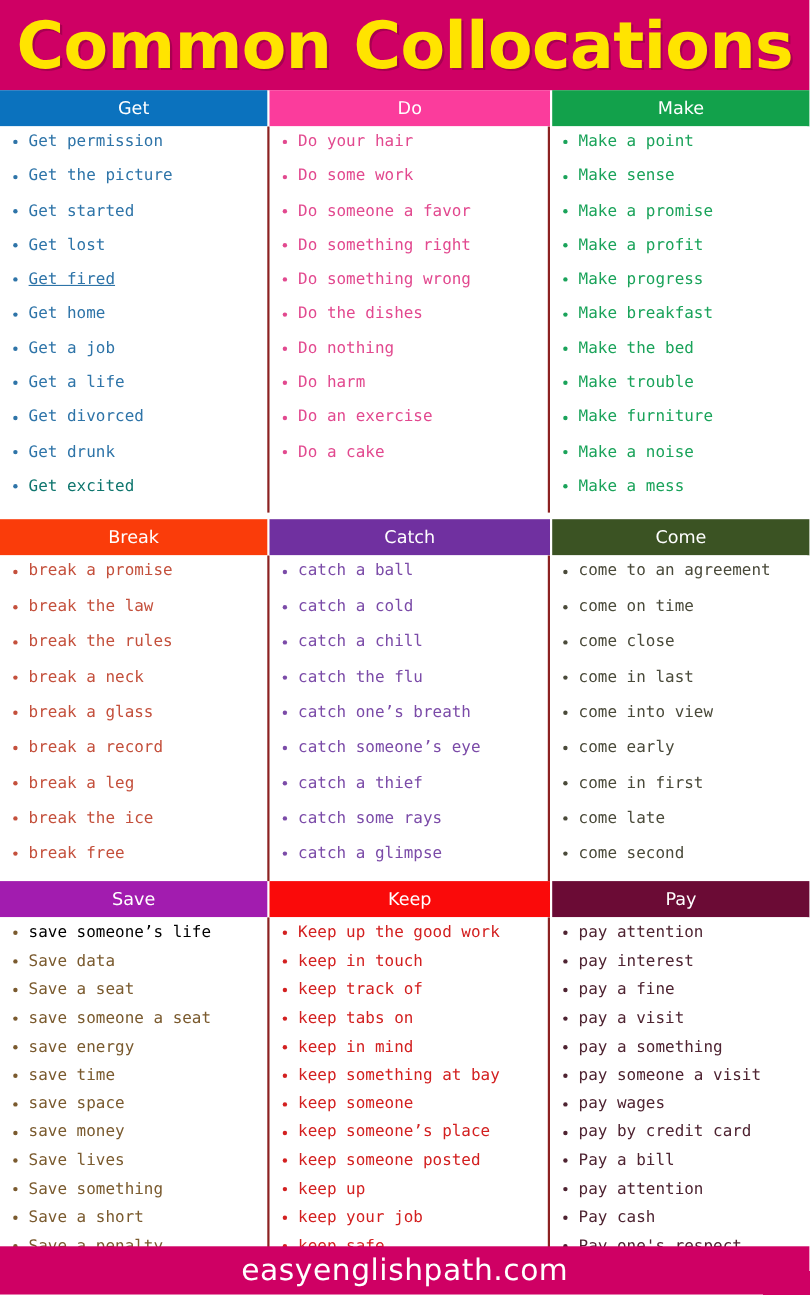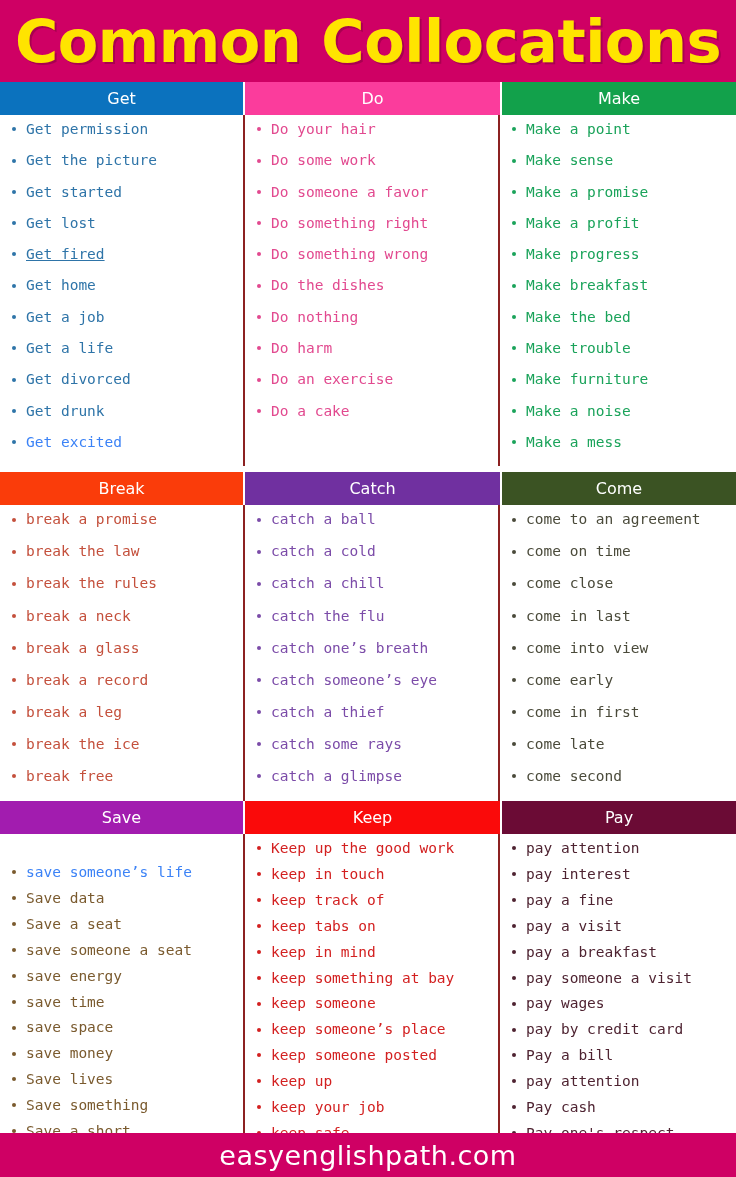--- a/index.html
+++ b/index.html
@@ -127,21 +127,21 @@
               <li style="color: rgb(46, 116, 168);"><span class="bullet" style="background: rgb(46, 116, 168);"></span><span>Get permission</span></li>
               <li style="color: rgb(46, 116, 168);"><span class="bullet" style="background: rgb(46, 116, 168);"></span><span>Get the picture</span></li>
               <li style="color: rgb(46, 116, 168);"><span class="bullet" style="background: rgb(46, 116, 168);"></span><span>Get started</span></li>
               <li style="color: rgb(46, 116, 168);"><span class="bullet" style="background: rgb(46, 116, 168);"></span><span>Get lost</span></li>
               <li style="color: rgb(46, 116, 168); text-decoration: underline;"><span class="bullet" style="background: rgb(46, 116, 168);"></span><span>Get fired</span></li>
               <li style="color: rgb(46, 116, 168);"><span class="bullet" style="background: rgb(46, 116, 168);"></span><span>Get home</span></li>
               <li style="color: rgb(46, 116, 168);"><span class="bullet" style="background: rgb(46, 116, 168);"></span><span>Get a job</span></li>
               <li style="color: rgb(46, 116, 168);"><span class="bullet" style="background: rgb(46, 116, 168);"></span><span>Get a life</span></li>
               <li style="color: rgb(46, 116, 168);"><span class="bullet" style="background: rgb(46, 116, 168);"></span><span>Get divorced</span></li>
               <li style="color: rgb(46, 116, 168);"><span class="bullet" style="background: rgb(46, 116, 168);"></span><span>Get drunk</span></li>
-              <li style="color: #3b82f6;"><span class="bullet" style="background: rgb(46, 116, 168);"></span><span>Get excited</span></li>
+              <li style="color: #0f766e;"><span class="bullet" style="background: rgb(46, 116, 168);"></span><span>Get excited</span></li>
             </ul>
           </div>
           <div class="col c1" style="border-left-color: rgb(140, 33, 33);">
             <ul>
               <li style="color: rgb(226, 73, 143);"><span class="bullet" style="background: rgb(226, 73, 143);"></span><span>Do your hair</span></li>
               <li style="color: rgb(226, 73, 143);"><span class="bullet" style="background: rgb(226, 73, 143);"></span><span>Do some work</span></li>
               <li style="color: rgb(226, 73, 143);"><span class="bullet" style="background: rgb(226, 73, 143);"></span><span>Do someone a favor</span></li>
               <li style="color: rgb(226, 73, 143);"><span class="bullet" style="background: rgb(226, 73, 143);"></span><span>Do something right</span></li>
               <li style="color: rgb(226, 73, 143);"><span class="bullet" style="background: rgb(226, 73, 143);"></span><span>Do something wrong</span></li>
               <li style="color: rgb(226, 73, 143);"><span class="bullet" style="background: rgb(226, 73, 143);"></span><span>Do the dishes</span></li>
@@ -219,21 +219,21 @@
       </div>
       <div class="section sec3">
         <div class="hdr-row">
           <div class="hdr c0" style="background: #a21caf; color: rgb(255, 255, 255);">Save</div>
           <div class="hdr c1" style="background: rgb(250, 10, 10); color: rgb(255, 255, 255);">Keep</div>
           <div class="hdr c2" style="background: rgb(107, 11, 53); color: rgb(255, 255, 255);">Pay</div>
         </div>
         <div class="body-row">
           <div class="col c0">
             <ul>
-              <li style="color: #3b82f6; margin-top: 24px;"><span class="bullet" style="background: rgb(122, 90, 46);"></span><span>save someone’s life</span></li>
+              <li style="color: #000000;"><span class="bullet" style="background: rgb(122, 90, 46);"></span><span>save someone’s life</span></li>
               <li style="color: rgb(122, 90, 46);"><span class="bullet" style="background: rgb(122, 90, 46);"></span><span>Save data</span></li>
               <li style="color: rgb(122, 90, 46);"><span class="bullet" style="background: rgb(122, 90, 46);"></span><span>Save a seat</span></li>
               <li style="color: rgb(122, 90, 46);"><span class="bullet" style="background: rgb(122, 90, 46);"></span><span>save someone a seat</span></li>
               <li style="color: rgb(122, 90, 46);"><span class="bullet" style="background: rgb(122, 90, 46);"></span><span>save energy</span></li>
               <li style="color: rgb(122, 90, 46);"><span class="bullet" style="background: rgb(122, 90, 46);"></span><span>save time</span></li>
               <li style="color: rgb(122, 90, 46);"><span class="bullet" style="background: rgb(122, 90, 46);"></span><span>save space</span></li>
               <li style="color: rgb(122, 90, 46);"><span class="bullet" style="background: rgb(122, 90, 46);"></span><span>save money</span></li>
               <li style="color: rgb(122, 90, 46);"><span class="bullet" style="background: rgb(122, 90, 46);"></span><span>Save lives</span></li>
               <li style="color: rgb(122, 90, 46);"><span class="bullet" style="background: rgb(122, 90, 46);"></span><span>Save something</span></li>
               <li style="color: rgb(122, 90, 46);"><span class="bullet" style="background: rgb(122, 90, 46);"></span><span>Save a short</span></li>
@@ -255,21 +255,21 @@
               <li style="color: rgb(211, 32, 32);"><span class="bullet" style="background: rgb(211, 32, 32);"></span><span>keep your job</span></li>
               <li style="color: rgb(211, 32, 32);"><span class="bullet" style="background: rgb(211, 32, 32);"></span><span>keep safe</span></li>
             </ul>
           </div>
           <div class="col c2" style="border-left-color: rgb(140, 33, 33);">
             <ul>
               <li style="color: rgb(78, 35, 49);"><span class="bullet" style="background: rgb(78, 35, 49);"></span><span>pay attention</span></li>
               <li style="color: rgb(78, 35, 49);"><span class="bullet" style="background: rgb(78, 35, 49);"></span><span>pay interest</span></li>
               <li style="color: rgb(78, 35, 49);"><span class="bullet" style="background: rgb(78, 35, 49);"></span><span>pay a fine</span></li>
               <li style="color: rgb(78, 35, 49);"><span class="bullet" style="background: rgb(78, 35, 49);"></span><span>pay a visit</span></li>
-              <li style="color: rgb(78, 35, 49);"><span class="bullet" style="background: rgb(78, 35, 49);"></span><span>pay a breakfast</span></li>
+              <li style="color: rgb(78, 35, 49);"><span class="bullet" style="background: rgb(78, 35, 49);"></span><span>pay a something</span></li>
               <li style="color: rgb(78, 35, 49);"><span class="bullet" style="background: rgb(78, 35, 49);"></span><span>pay someone a visit</span></li>
               <li style="color: rgb(78, 35, 49);"><span class="bullet" style="background: rgb(78, 35, 49);"></span><span>pay wages</span></li>
               <li style="color: rgb(78, 35, 49);"><span class="bullet" style="background: rgb(78, 35, 49);"></span><span>pay by credit card</span></li>
               <li style="color: rgb(78, 35, 49);"><span class="bullet" style="background: rgb(78, 35, 49);"></span><span>Pay a bill</span></li>
               <li style="color: rgb(78, 35, 49);"><span class="bullet" style="background: rgb(78, 35, 49);"></span><span>pay attention</span></li>
               <li style="color: rgb(78, 35, 49);"><span class="bullet" style="background: rgb(78, 35, 49);"></span><span>Pay cash</span></li>
               <li style="color: rgb(78, 35, 49);"><span class="bullet" style="background: rgb(78, 35, 49);"></span><span>Pay one's respect</span></li>
             </ul>
           </div>
         </div>

